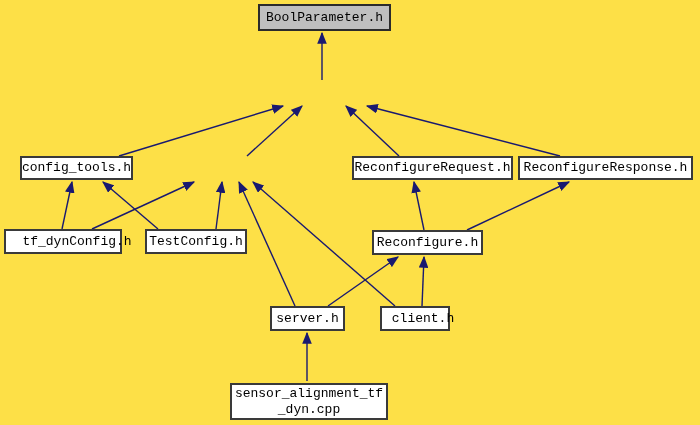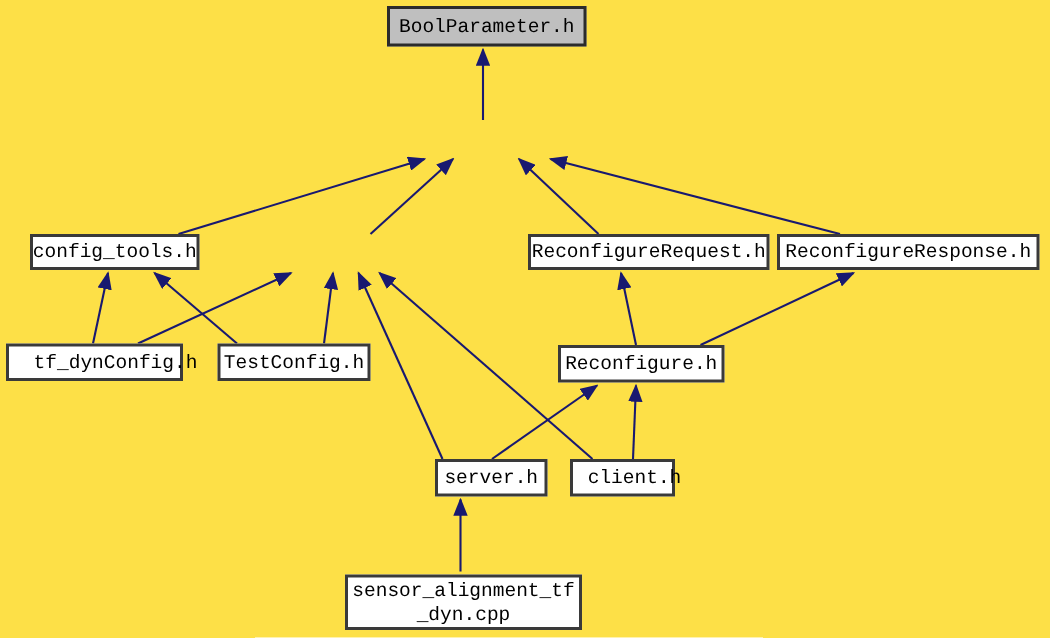--- a/index.html
+++ b/index.html
@@ -71,17 +71,17 @@
       <line x1="307" y1="381" x2="307" y2="333" stroke="#191970" stroke-width="1.4" marker-end="url(#arrowhead)"></line>
     </svg>
 
 <div class="node highlighted" style="left: 258px; top: 4px; width: 133px; height: 27px;"><span>BoolParameter.h</span></div>
     <div class="node" style="left: 20px; top: 156px; width: 113px; height: 24px;"><span>config_tools.h</span></div>
     <div class="node" style="left: 352px; top: 156px; width: 161px; height: 24px;"><span>ReconfigureRequest.h</span></div>
     <div class="node" style="left: 518px; top: 156px; width: 175px; height: 24px;"><span>ReconfigureResponse.h</span></div>
     <div class="node" style="left: 4px; top: 229px; width: 118px; height: 25px; padding-left: 28px;"><span>tf_dynConfig.h</span></div>
     <div class="node" style="left: 145px; top: 229px; width: 102px; height: 25px; text-align: right;"><span>TestConfig.h</span></div>
     <div class="node" style="left: 372px; top: 230px; width: 111px; height: 25px;"><span>Reconfigure.h</span></div>
-    <div class="node" style="left: 270px; top: 306px; width: 75px; height: 25px; margin-left: 20px;"><span>server.h</span></div>
+    <div class="node" style="left: 270px; top: 306px; width: 75px; height: 25px;"><span>server.h</span></div>
     <div class="node" style="left: 380px; top: 306px; width: 70px; height: 25px; padding-left: 16px;"><span>client.h</span></div>
     <div class="node" style="left: 230px; top: 383px; width: 158px; height: 37px;"><span>sensor_alignment_tf
 _dyn.cpp</span></div>
   </div>
 
 </body></html>

